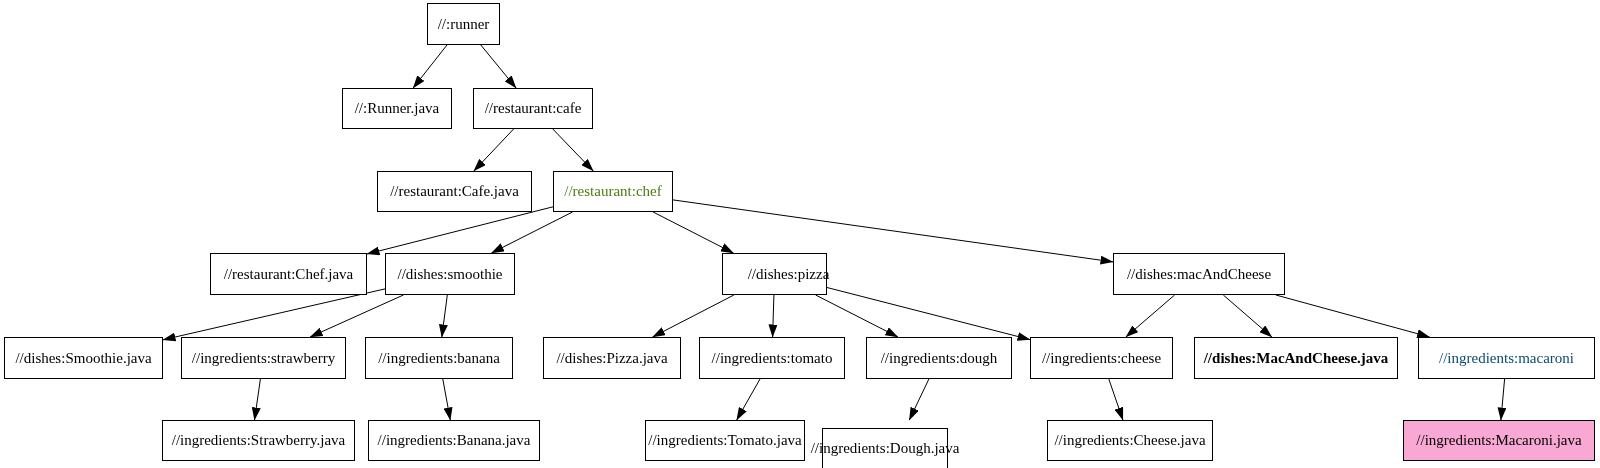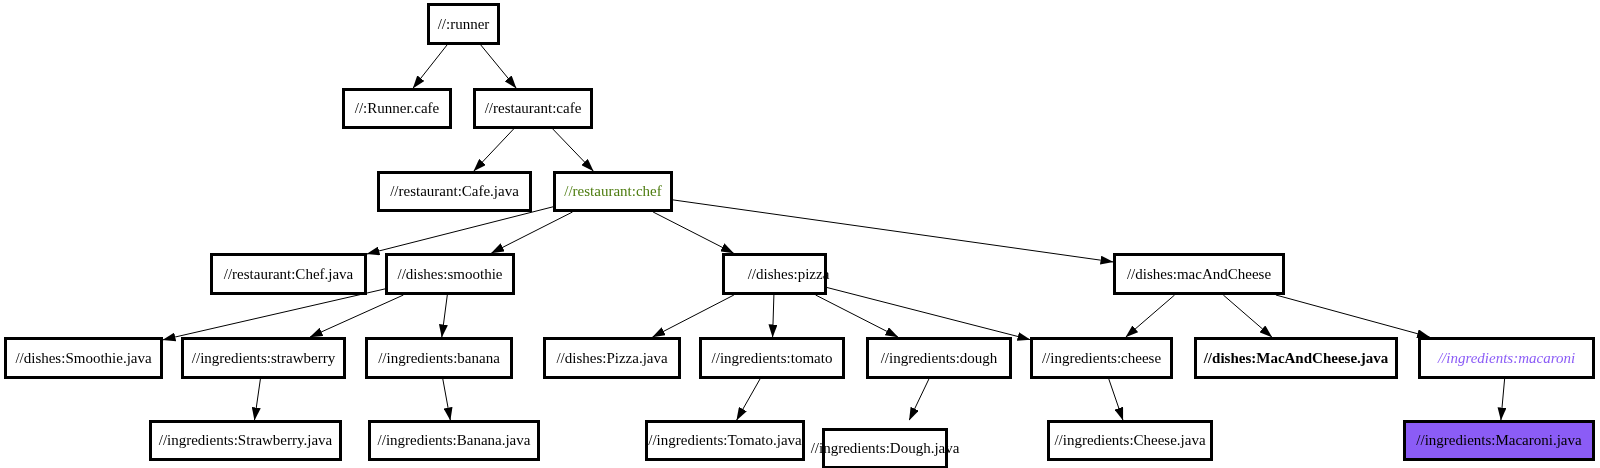--- a/index.html
+++ b/index.html
@@ -12,21 +12,21 @@
     background: #ffffff;
     overflow: hidden;
   }
   .edge-layer {
     position: absolute;
     left: 0; top: 0;
     width: 1600px; height: 468px;
   }
   .node {
     position: absolute;
-    border: 3px solid #1d4ed8;
+    border: 1px solid #1d4ed8;
     background: #ffffff;
     color: #000000;
     display: flex;
     align-items: center;
     justify-content: center;
     font-size: 15px;
     line-height: 1;
     white-space: nowrap;
   }
 </style>
@@ -62,37 +62,37 @@
         <line x1="1223.3" y1="295.0" x2="1271.8" y2="337.0" stroke="#000000" stroke-width="1" marker-end="url(#arrowhead)"></line>
         <line x1="1275.9" y1="295.0" x2="1429.6" y2="337.0" stroke="#000000" stroke-width="1" marker-end="url(#arrowhead)"></line>
         <line x1="760.0" y1="379.0" x2="736.7" y2="420.0" stroke="#000000" stroke-width="1" marker-end="url(#arrowhead)"></line>
         <line x1="928.9" y1="379.0" x2="909.3" y2="420.0" stroke="#000000" stroke-width="1" marker-end="url(#arrowhead)"></line>
         <line x1="1108.8" y1="379.0" x2="1122.9" y2="420.0" stroke="#000000" stroke-width="1" marker-end="url(#arrowhead)"></line>
         <line x1="1504.6" y1="379.0" x2="1500.9" y2="420.0" stroke="#000000" stroke-width="1" marker-end="url(#arrowhead)"></line>
       </g>
   </svg>
   <div>
       <div class="node" style="left: 427px; top: 3px; width: 73px; height: 42px; background: rgb(255, 255, 255); border-color: rgb(0, 0, 0); color: rgb(0, 0, 0);">//:runner</div>
-      <div class="node" style="left: 342px; top: 88px; width: 110px; height: 41px; background: rgb(255, 255, 255); border-color: rgb(0, 0, 0); color: rgb(0, 0, 0);">//:Runner.cafe</div>
+      <div class="node" style="left: 342px; top: 88px; width: 110px; height: 41px; background: rgb(255, 255, 255); border-color: rgb(0, 0, 0); color: rgb(0, 0, 0);">//:Runner.java</div>
       <div class="node" style="left: 473px; top: 88px; width: 120px; height: 41px; background: rgb(255, 255, 255); border-color: rgb(0, 0, 0); color: rgb(0, 0, 0);">//restaurant:cafe</div>
       <div class="node" style="left: 377px; top: 171px; width: 155px; height: 41px; background: rgb(255, 255, 255); border-color: rgb(0, 0, 0); color: rgb(0, 0, 0);">//restaurant:Cafe.java</div>
       <div class="node" style="left: 553px; top: 171px; width: 120px; height: 41px; background: rgb(255, 255, 255); border-color: rgb(0, 0, 0); color: #4d7c0f;">//restaurant:chef</div>
       <div class="node" style="left: 210px; top: 253px; width: 157px; height: 42px; background: rgb(255, 255, 255); border-color: rgb(0, 0, 0); color: rgb(0, 0, 0); text-align: right;">//restaurant:Chef.java</div>
       <div class="node" style="left: 385px; top: 253px; width: 130px; height: 42px; background: rgb(255, 255, 255); border-color: rgb(0, 0, 0); color: rgb(0, 0, 0);">//dishes:smoothie</div>
       <div class="node" style="left: 722px; top: 253px; width: 105px; height: 42px; background: rgb(255, 255, 255); border-color: rgb(0, 0, 0); color: rgb(0, 0, 0); padding-left: 28px;">//dishes:pizza</div>
       <div class="node" style="left: 1113px; top: 253px; width: 172px; height: 42px; background: rgb(255, 255, 255); border-color: rgb(0, 0, 0); color: rgb(0, 0, 0);">//dishes:macAndCheese</div>
       <div class="node" style="left: 4px; top: 337px; width: 159px; height: 42px; background: rgb(255, 255, 255); border-color: rgb(0, 0, 0); color: rgb(0, 0, 0);">//dishes:Smoothie.java</div>
       <div class="node" style="left: 181px; top: 337px; width: 165px; height: 42px; background: rgb(255, 255, 255); border-color: rgb(0, 0, 0); color: rgb(0, 0, 0);">//ingredients:strawberry</div>
       <div class="node" style="left: 365px; top: 337px; width: 148px; height: 42px; background: rgb(255, 255, 255); border-color: rgb(0, 0, 0); color: rgb(0, 0, 0);">//ingredients:banana</div>
       <div class="node" style="left: 543px; top: 337px; width: 138px; height: 42px; background: rgb(255, 255, 255); border-color: rgb(0, 0, 0); color: rgb(0, 0, 0);">//dishes:Pizza.java</div>
       <div class="node" style="left: 699px; top: 337px; width: 146px; height: 42px; background: rgb(255, 255, 255); border-color: rgb(0, 0, 0); color: rgb(0, 0, 0);">//ingredients:tomato</div>
       <div class="node" style="left: 866px; top: 337px; width: 146px; height: 42px; background: rgb(255, 255, 255); border-color: rgb(0, 0, 0); color: rgb(0, 0, 0);">//ingredients:dough</div>
       <div class="node" style="left: 1030px; top: 337px; width: 143px; height: 42px; background: rgb(255, 255, 255); border-color: rgb(0, 0, 0); color: rgb(0, 0, 0);">//ingredients:cheese</div>
       <div class="node" style="left: 1194px; top: 337px; width: 204px; height: 42px; background: rgb(255, 255, 255); border-color: rgb(0, 0, 0); color: rgb(0, 0, 0); font-weight: bold;">//dishes:MacAndCheese.java</div>
-      <div class="node" style="left: 1418px; top: 337px; width: 177px; height: 42px; background: rgb(255, 255, 255); border-color: rgb(0, 0, 0); color: #8b5cf6; font-style: italic;">//ingredients:macaroni</div>
-      <div class="node" style="left: 149px; top: 420px; width: 193px; height: 41px; background: rgb(255, 255, 255); border-color: rgb(0, 0, 0); color: rgb(0, 0, 0);">//ingredients:Strawberry.java</div>
+      <div class="node" style="left: 1418px; top: 337px; width: 177px; height: 42px; background: rgb(255, 255, 255); border-color: rgb(0, 0, 0); color: #0c4a6e;">//ingredients:macaroni</div>
+      <div class="node" style="left: 162px; top: 420px; width: 193px; height: 41px; background: rgb(255, 255, 255); border-color: rgb(0, 0, 0); color: rgb(0, 0, 0);">//ingredients:Strawberry.java</div>
       <div class="node" style="left: 368px; top: 420px; width: 172px; height: 41px; background: rgb(255, 255, 255); border-color: rgb(0, 0, 0); color: rgb(0, 0, 0);">//ingredients:Banana.java</div>
       <div class="node" style="left: 645px; top: 420px; width: 160px; height: 41px; background: rgb(255, 255, 255); border-color: rgb(0, 0, 0); color: rgb(0, 0, 0);">//ingredients:Tomato.java</div>
       <div class="node" style="left: 822px; top: 420px; width: 126px; height: 41px; background: rgb(255, 255, 255); border-color: rgb(0, 0, 0); color: rgb(0, 0, 0); margin-top: 8px;">//ingredients:Dough.java</div>
       <div class="node" style="left: 1047px; top: 420px; width: 166px; height: 41px; background: rgb(255, 255, 255); border-color: rgb(0, 0, 0); color: rgb(0, 0, 0);">//ingredients:Cheese.java</div>
-      <div class="node" style="left: 1403px; top: 420px; width: 192px; height: 41px; background: #8b5cf6; border-color: rgb(0, 0, 0); color: rgb(0, 0, 0);">//ingredients:Macaroni.java</div>
+      <div class="node" style="left: 1403px; top: 420px; width: 192px; height: 41px; background: #f9a8d4; border-color: rgb(0, 0, 0); color: rgb(0, 0, 0);">//ingredients:Macaroni.java</div>
     </div>
 </div>
 
 </body></html>

